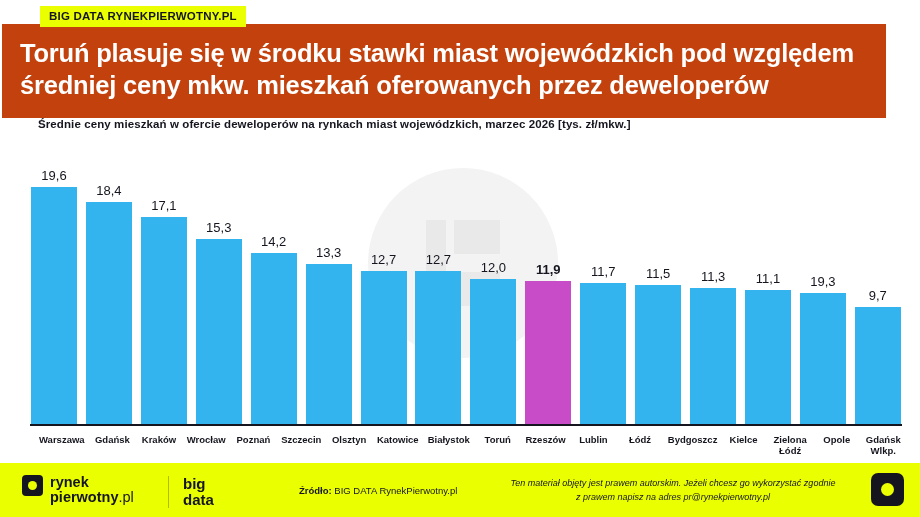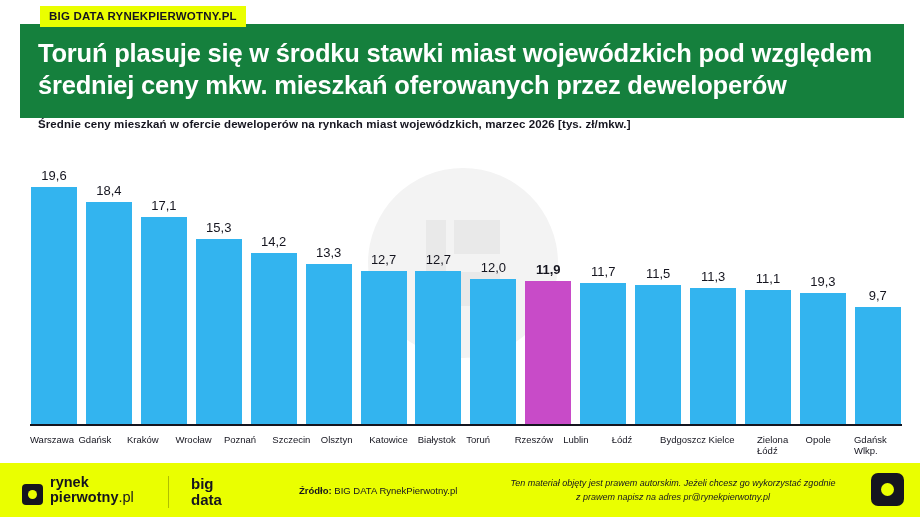--- a/index.html
+++ b/index.html
@@ -35,24 +35,24 @@
     line-height: 1.1;
     z-index: 5;
     white-space: nowrap;
   }
   .badge .b-light { font-weight: bold; }
   .badge .b-strong { font-weight: bold; }
 
   
   .titlebar {
     position: absolute;
-    left: 20px;
+    left: 2px;
     top: 24px;
     width: 884px;
-    background: #15803d;
+    background: #c2410c;
     color: #ffffff;
     padding: 14px 18px 16px 18px;
     box-sizing: border-box;
   }
   .titlebar h1 {
     margin: 0;
     font-size: 25.5px;
     line-height: 1.25;
     font-weight: bold;
     letter-spacing: -.2px;
@@ -145,41 +145,43 @@
   .labels {
     position: absolute;
     left: 0;
     bottom: 8px;
     width: 872px;
     display: flex;
     justify-content: space-between;
   }
   .lab {
     width: 48px;
+    text-align: center;
     font-size: 9.5px;
-    font-weight: normal;
+    font-weight: bold;
     color: #15151f;
     line-height: 1.15;
+    margin-left: 9px;
   }
 
   
   .footer {
     position: absolute;
     left: 0;
     bottom: 0;
     width: 920px;
     height: 54px;
     background: #eaff00;
   }
   .logo-rp {
     position: absolute;
     left: 22px;
     top: 12px;
     display: flex;
-    align-items: flex-end;
+    align-items: flex-start;
     gap: 7px;
   }
   .logo-mark {
     width: 21px;
     height: 21px;
     background: #15151f;
     border-radius: 4px;
     position: relative;
   }
   .logo-mark:after {
@@ -201,21 +203,21 @@
   .logo-text .thin { font-weight: normal; }
   .logo-bigdata {
     position: absolute;
     left: 168px;
     top: 13px;
     font-size: 15px;
     font-weight: bold;
     color: #15151f;
     line-height: 1.05;
     border-left: 1px solid rgba(0,0,0,.25);
-    padding-left: 22px;
+    padding-left: 14px;
   }
   .source {
     position: absolute;
     left: 268px;
     top: 22px;
     font-size: 9.5px;
     color: #15151f;
   }
   .source b { font-weight: bold; margin-left: 31px; }
   .rights {

